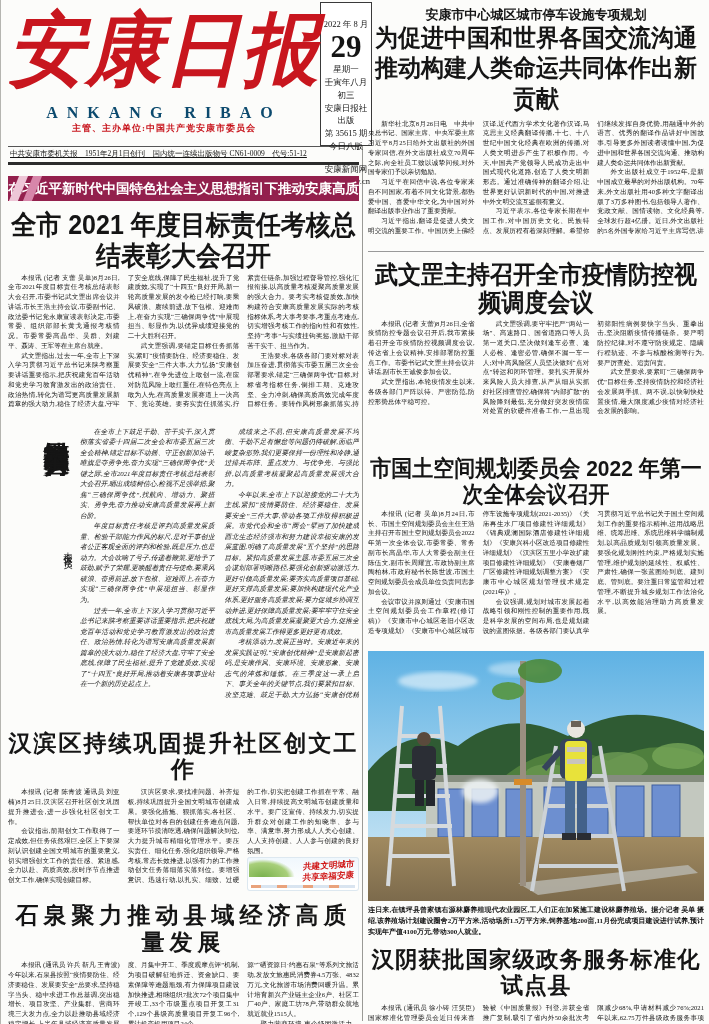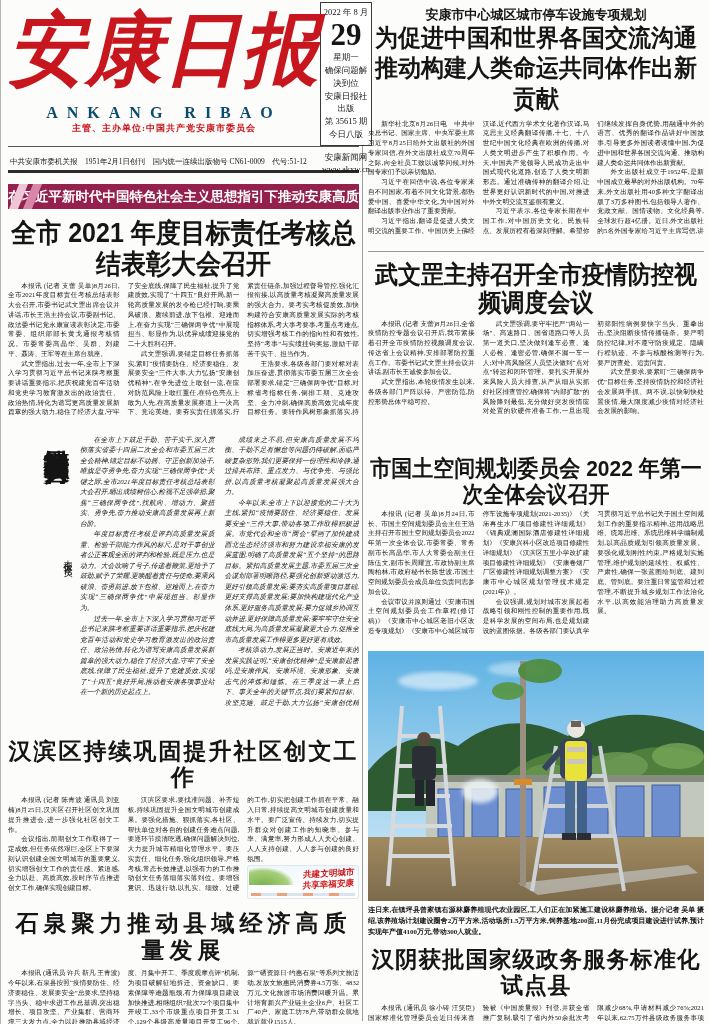--- a/index.html
+++ b/index.html
@@ -13,25 +13,25 @@
   
   .mast-row{display:flex;height:146px;}
   .masthead{flex:1;text-align:center;padding-top:2px;}
   .mast-title{font-family:"DejaVu Serif",serif;font-style:italic;font-weight:bold;
               font-size:76px;line-height:96px;color:#c8161e;letter-spacing:2px;
               transform:scaleY(1.05);white-space:nowrap;}
   .mast-pinyin{color:#0c4a6e;font-weight:bold;font-size:16px;letter-spacing:9px;margin-top:6px;
                font-family:"Liberation Serif",serif;}
   .mast-super{color:#c8161e;font-weight:bold;font-size:9px;letter-spacing:1px;}
   .datebox{width:74px;border:1px solid #3a3a3a;margin-top:2px;text-align:center;
-           font-size:8.5px;line-height:1.5;padding:3px 1px;background:#fff;}
+           font-size:8.5px;line-height:1.5;padding:15px 1px;background:#fff;}
   .datebox .day{font-size:31px;font-weight:bold;line-height:1.05;font-family:"Liberation Serif",serif;}
   .datebox .site{margin-top:10px;}
   .info-strip{border-top:1px solid #555;border-bottom:3px solid #2b2b2b;font-size:7.5px;
-              padding:10px 2px 3px;display:flex;gap:12px;white-space:nowrap;overflow:hidden;}
+              padding:2px 2px 3px;display:flex;gap:12px;white-space:nowrap;overflow:hidden;text-decoration:underline;}
 
   
   .theme-banner{position:relative;margin-top:11px;height:25px;background:#93204d;color:#fff;
                 font-family:"Liberation Sans",sans-serif;font-weight:bold;font-size:13.5px;
                 line-height:25px;text-align:center;overflow:hidden;}
   .stripe{position:absolute;top:-4px;bottom:-4px;width:9px;transform:skewX(-22deg);}
   .stripe.s1{left:6px;background:#eec6d7;}
   .stripe.s2{left:20px;background:#d786aa;}
 
   
@@ -103,21 +103,21 @@
     <div class="mast-row">
       <div class="masthead">
         <div class="mast-title">安康日报</div>
         <div class="mast-pinyin">ANKANG RIBAO</div>
         <div class="mast-super">主管、主办单位:中国共产党安康市委员会</div>
       </div>
       <div class="datebox">
         <div>2022 年 8 月</div>
         <div class="day">29</div>
         <div>星期一</div>
-        <div>确保问题解决到位</div>
+        <div>壬寅年八月初三</div>
         <div>安康日报社出版</div>
         <div>第 35615 期</div>
         <div>今日八版</div>
         <div class="site">安康新闻网</div>
         <div>www.akxw.cn</div>
       </div>
     </div>
 
     <div class="info-strip">
       <span>中共安康市委机关报　1951年2月1日创刊　国内统一连续出版物号 CN61-0009　代号:51-12</span>

